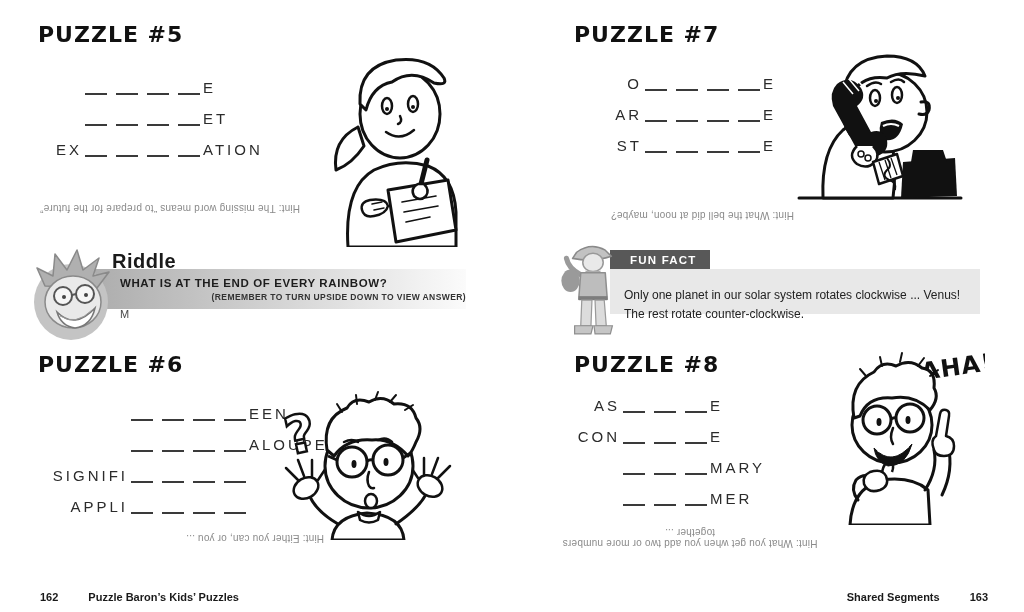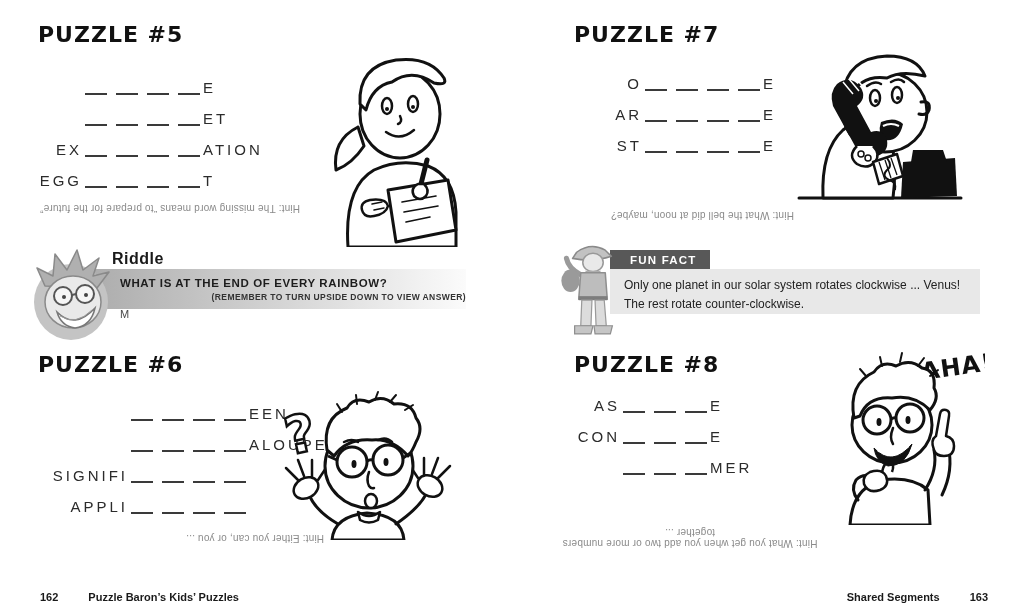--- a/index.html
+++ b/index.html
@@ -24,37 +24,37 @@
   .p6 .prefix { width:90px; }
   .p7 .prefix { width:66px; }
   .blanks { display:flex; gap:9px; margin:0 3px; }
   .blank { width:22px; height:5px; border-bottom:2.5px solid #3a3a3a; margin-bottom:2px; }
 
   .hint {
     font-size:10px; color:#8a8a8a; text-align:center;
     transform:rotate(180deg); letter-spacing:0.2px;
   }
 
-  .riddle-label { font-size:16px; font-weight:600; color:#1a1a1a; letter-spacing:0.5px; }
+  .riddle-label { font-size:20px; font-weight:600; color:#1a1a1a; letter-spacing:0.5px; }
   .riddle-box {
     background:linear-gradient(to right, #ababab, #fbfbfb);
     padding:8px 0 0 36px;
   }
   .riddle-question { font-size:11.5px; font-weight:bold; color:#1d1d1d; letter-spacing:0.6px; }
   .riddle-note { font-size:8.5px; font-weight:bold; color:#333; letter-spacing:0.4px; margin-top:3px;text-align:right; }
   .riddle-answer { font-size:11px; color:#4a4a4a; margin-top:6px; }
 
   .funfact-tab {
     display:inline-block; background:#585858; color:#fff;
     font-size:11.5px; font-weight:bold; letter-spacing:1.2px;
     padding:4px 14px 3px 14px;
   }
   .funfact-box {
     background:#e8e8e8; color:#222;
-    font-size:12px; line-height:1.55; padding:7px 14px;
+    font-size:12px; line-height:1.55; padding:17px 14px;
   }
 
   .footer { display:flex; align-items:baseline; font-size:11px; font-weight:bold; color:#1a1a1a;margin-top:25px; }
   .footer .gap { display:inline-block; width:30px; }
 
   svg { display:block; }
 </style>
 </head>
 <body>
 
@@ -85,30 +85,20 @@
     </div>
     <div class="row">
       <span class="prefix">EX</span>
       <span class="blanks">
           <span class="blank"></span>
           <span class="blank"></span>
           <span class="blank"></span>
           <span class="blank"></span>
         </span>
       <span class="suffix">ATION</span>
-    </div>
-    <div class="row">
-      <span class="prefix">EGG</span>
-      <span class="blanks">
-          <span class="blank"></span>
-          <span class="blank"></span>
-          <span class="blank"></span>
-          <span class="blank"></span>
-        </span>
-      <span class="suffix">T</span>
     </div>
   </div>
 
   <div class="abs hint" style="left:30px; top:203px; width:280px;">Hint: The missing word means “to prepare for the future”</div>
 
   <svg class="abs" style="left:330px; top:52px;" width="135" height="195" viewBox="0 0 135 195">
     <g fill="#fff" stroke="#111" stroke-width="3" stroke-linecap="round" stroke-linejoin="round">
       <path d="M28,75 Q2,88 6,118 Q22,112 34,94 Z"></path>
       <ellipse cx="70" cy="62" rx="40" ry="44"></ellipse>
       <path d="M30,52 Q28,14 66,8 Q100,4 114,26 Q118,34 104,31 Q82,16 62,30 Q42,34 36,58 Z"></path>
@@ -354,20 +344,29 @@
         </span>
       <span class="suffix">E</span>
     </div>
     <div class="row">
       <span class="prefix"></span>
       <span class="blanks">
           <span class="blank"></span>
           <span class="blank"></span>
           <span class="blank"></span>
         </span>
+      <span class="suffix">MARY</span>
+    </div>
+    <div class="row">
+      <span class="prefix"></span>
+      <span class="blanks">
+          <span class="blank"></span>
+          <span class="blank"></span>
+          <span class="blank"></span>
+        </span>
       <span class="suffix">MER</span>
     </div>
   </div>
 
   <div class="abs hint" style="left:545px; top:527px; width:290px;">Hint: What you get when you add two or more numbers together ...</div>
 
   <svg class="abs" style="left:830px; top:350px;" width="155" height="175" viewBox="0 0 155 175">
     <text x="92" y="30" transform="rotate(-8 92 28)" font-size="24" font-weight="bold" font-family="DejaVu Sans, sans-serif" fill="#111" letter-spacing="1">AHA!</text>
     <g fill="#fff" stroke="#111" stroke-width="3" stroke-linejoin="round" stroke-linecap="round">
       <path d="M20,175 Q22,138 52,130 Q82,126 98,140 L100,175 Z"></path>

